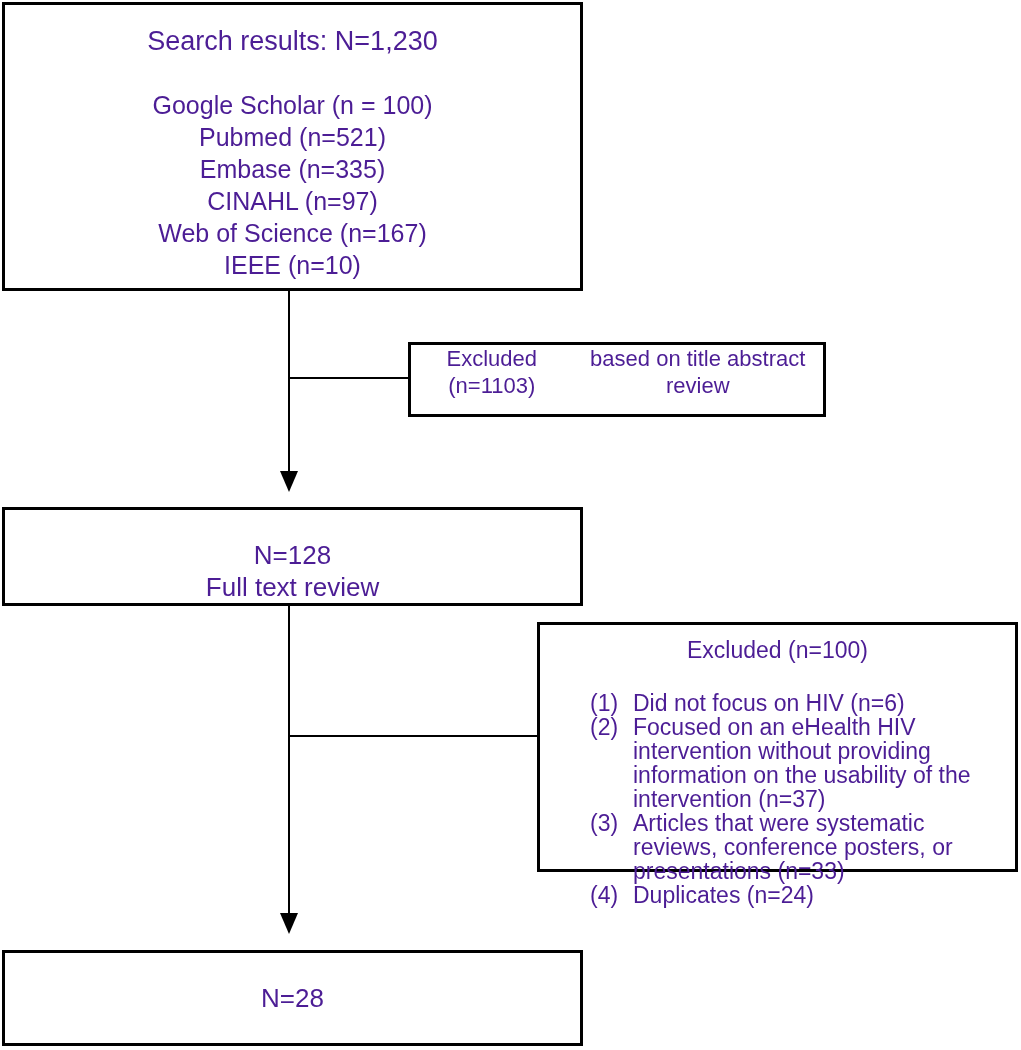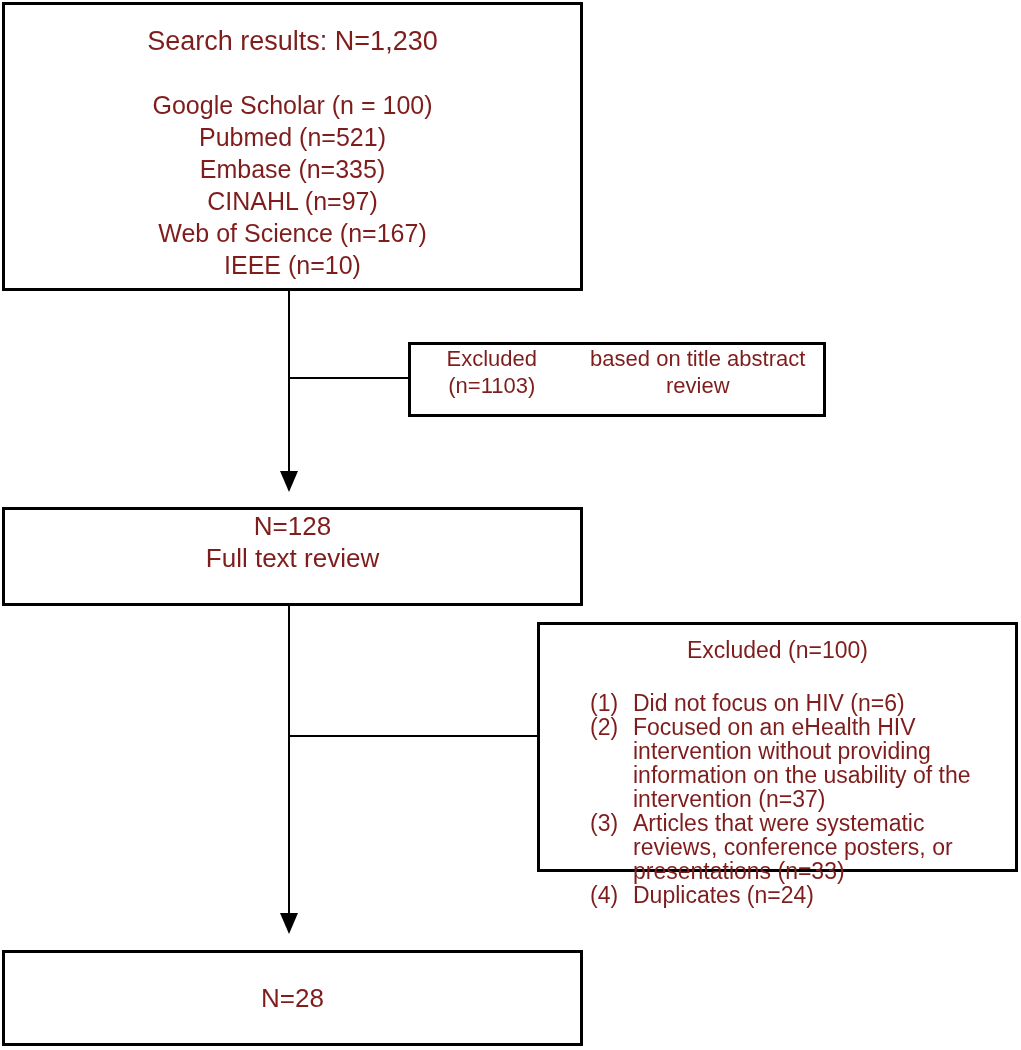--- a/index.html
+++ b/index.html
@@ -2,21 +2,21 @@
 <html><head>
 <meta charset="utf-8">
 <style>
   html, body { margin: 0; padding: 0; background: #ffffff; }
   .canvas {
     position: relative;
     width: 1021px;
     height: 1050px;
     background: #ffffff;
     font-family: "Liberation Sans", "DejaVu Sans", sans-serif;
-    color: #7f1d1d;
+    color: #4c1d95;
     overflow: hidden;
   }
   .box {
     position: absolute;
     background: #ffffff;
     border: 3px solid #000000;
     box-sizing: border-box;
   }
   .line {
     position: absolute;
@@ -55,21 +55,21 @@
     text-align: center;
   }
 
   
   #box-fulltext {
     left: 2px; top: 507px; width: 581px; height: 99px;
     font-size: 26px;
     line-height: 32px;
     display: flex;
     flex-direction: column;
-    justify-content: flex-start;
+    justify-content: flex-end;
     text-align: center;
   }
 
   
   #box-excluded-2 {
     left: 537px; top: 622px; width: 481px; height: 250px;
     font-size: 23px;
     line-height: 24px;
     padding-top: 13px;
   }

